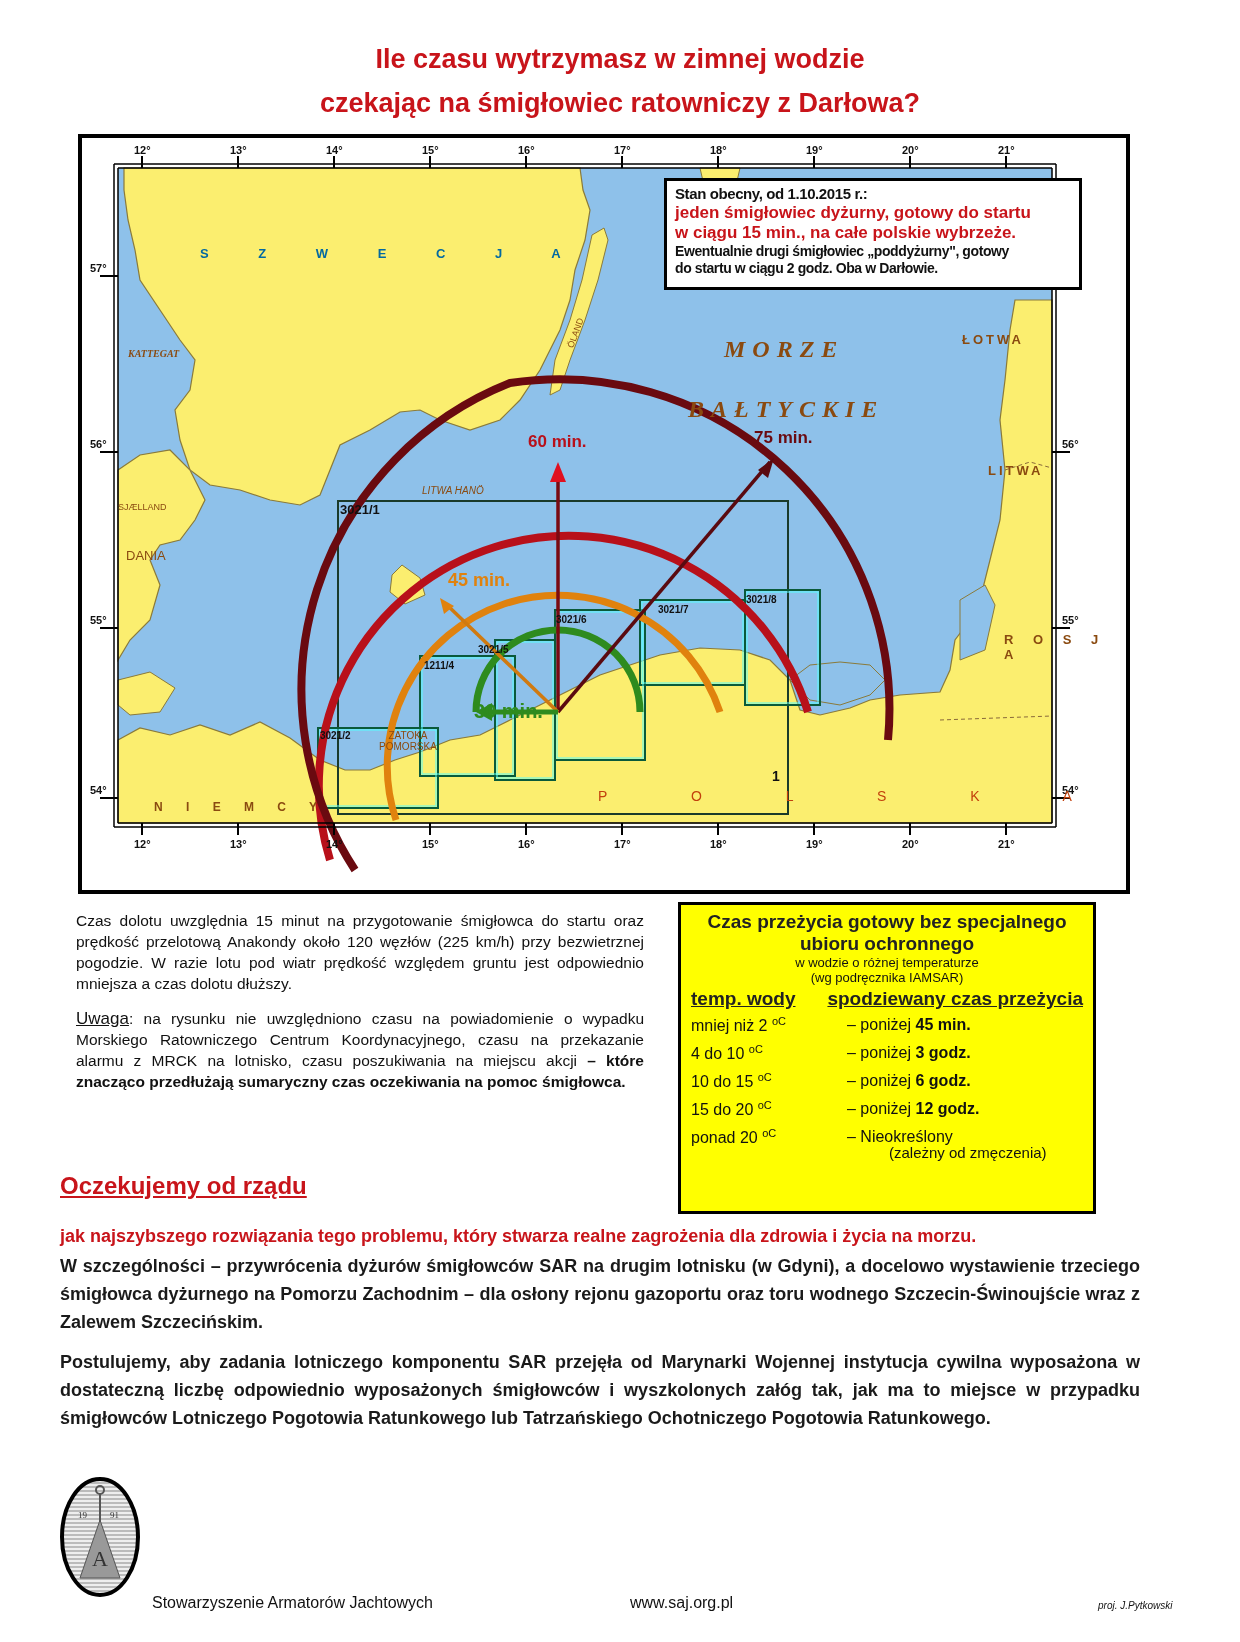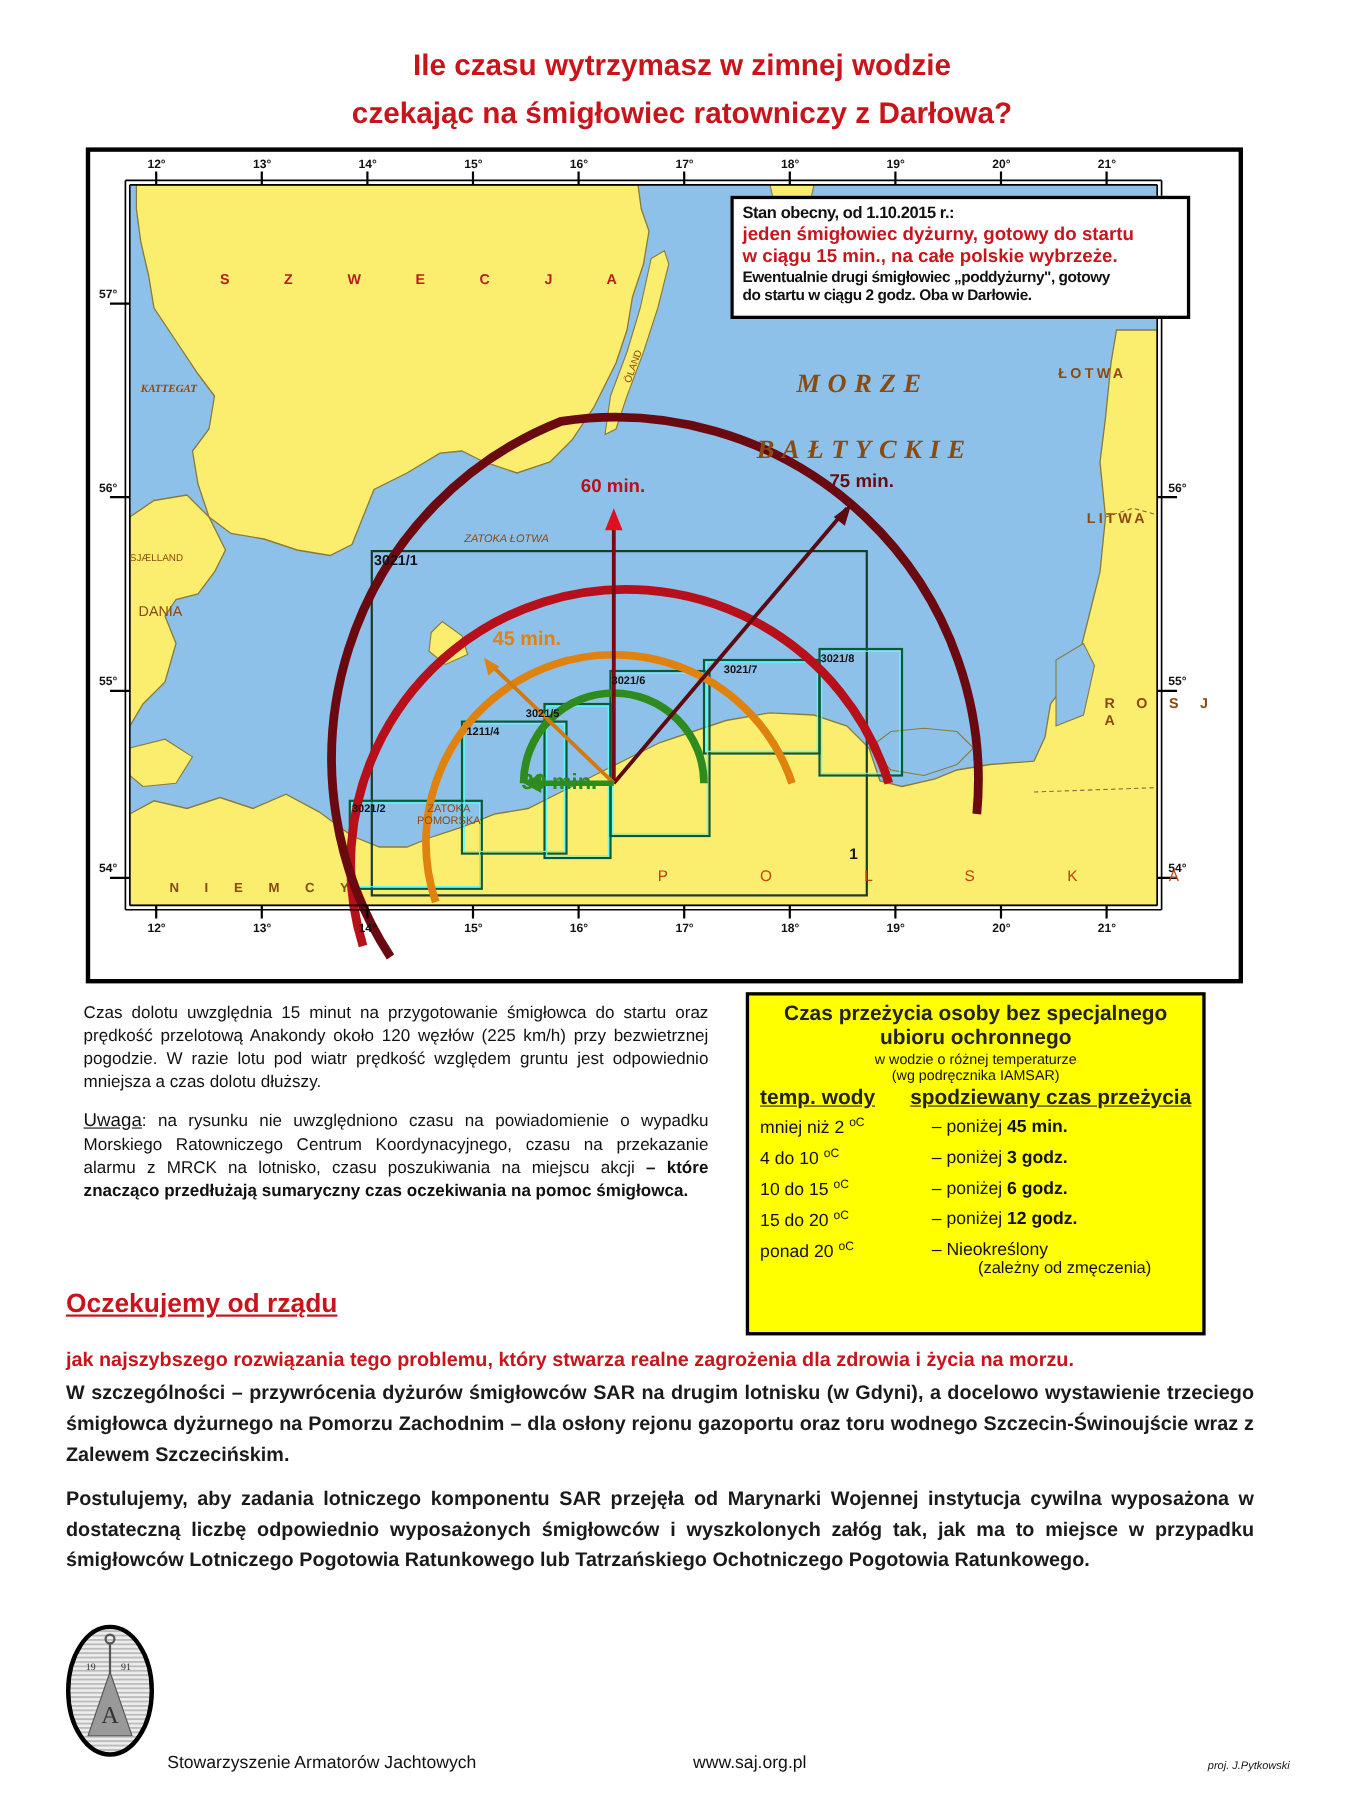--- a/index.html
+++ b/index.html
@@ -180,25 +180,25 @@
     <span style="position:absolute;top:476px;">55°</span>
     <span style="position:absolute;top:646px;">54°</span>
   </div>
   <div style="position:absolute;left:980px;top:0;font-size:11px;font-weight:bold;">
     <span style="position:absolute;top:124px;">57°</span>
     <span style="position:absolute;top:300px;">56°</span>
     <span style="position:absolute;top:476px;">55°</span>
     <span style="position:absolute;top:646px;">54°</span>
   </div>
 
-  <span style="position:absolute;left:118px;top:108px;font-size:13px;color:#b91c1c;word-spacing:18px;letter-spacing:14px;font-weight:bold;text-align:center;">S Z W E C J A</span>
+  <span style="position:absolute;left:118px;top:108px;font-size:13px;color:#0369a1;word-spacing:18px;letter-spacing:14px;font-weight:bold;text-align:center;">S Z W E C J A</span>
   <span style="position:absolute;left:46px;top:210px;font-size:10px;color:#8a4a10;font-style:italic;font-weight:bold;font-family:'Liberation Serif',serif;">KATTEGAT</span>
   <span style="position:absolute;left:44px;top:410px;font-size:13px;color:#8a4a10;">DANIA</span>
   <span style="position:absolute;left:36px;top:364px;font-size:9px;color:#8a4a10;">SJÆLLAND</span>
-  <span style="position:absolute;left:340px;top:347px;font-size:10px;color:#8a4a10;font-style:italic;">ZATOKA ŁOTWA</span>
+  <span style="position:absolute;left:340px;top:347px;font-size:10px;color:#8a4a10;font-style:italic;">LITWA HANÖ</span>
   <span style="position:absolute;left:478px;top:190px;font-size:9px;color:#8a4a10;transform:rotate(-70deg);">ÖLAND</span>
   <span style="position:absolute;left:642px;top:198px;font-size:24px;color:#8a4a10;letter-spacing:7px;font-style:italic;font-weight:bold;font-family:'Liberation Serif',serif;">MORZE</span>
   <span style="position:absolute;left:606px;top:258px;font-size:24px;color:#8a4a10;letter-spacing:7px;font-style:italic;font-weight:bold;font-family:'Liberation Serif',serif;">BAŁTYCKIE</span>
   <span style="position:absolute;left:880px;top:194px;font-size:13px;color:#8a4a10;letter-spacing:3px;font-weight:bold;">ŁOTWA</span>
   <span style="position:absolute;left:906px;top:325px;font-size:13px;color:#8a4a10;letter-spacing:3px;font-weight:bold;">LITWA</span>
   <span style="position:absolute;left:882px;top:494px;font-size:13px;color:#8a4a10;letter-spacing:8px;font-weight:bold;padding-left:40px;">R O S J A</span>
   <span style="position:absolute;left:72px;top:662px;font-size:12px;color:#8a4a10;letter-spacing:10px;font-weight:bold;">N I E M C Y</span>
   <span style="position:absolute;left:516px;top:650px;font-size:14px;color:#c2410c;letter-spacing:40px;">P O L S K A</span>
   <span style="position:absolute;left:296px;top:592px;width:60px;font-size:10px;color:#8a4a10;text-align:center;">ZATOKA POMORSKA</span>
 
@@ -224,21 +224,21 @@
   <div class="small">Ewentualnie drugi śmigłowiec „poddyżurny", gotowy</div>
   <div class="small">do startu w ciągu 2 godz. Oba w Darłowie.</div>
 </div>
 
 <div class="desc">
   <p>Czas dolotu uwzględnia 15 minut na przygotowanie śmigłowca do startu oraz prędkość przelotową Anakondy około 120 węzłów (225 km/h) przy bezwietrznej pogodzie. W razie lotu pod wiatr prędkość względem gruntu jest odpowiednio mniejsza a czas dolotu dłuższy.</p>
   <p><span class="uw">Uwaga</span><span>: na rysunku nie uwzględniono czasu na powiadomienie o wypadku Morskiego Ratowniczego Centrum Koordynacyjnego, czasu na przekazanie alarmu z MRCK na lotnisko, czasu poszukiwania na miejscu akcji </span><b>– które znacząco przedłużają sumaryczny czas oczekiwania na pomoc śmigłowca.</b></p>
 </div>
 
 <div class="survival">
-  <div class="h1">Czas przeżycia osoby bez specjalnego</div>
+  <div class="h1">Czas przeżycia gotowy bez specjalnego</div>
   <div class="h1">ubioru ochronnego</div>
   <div class="h2">w wodzie o różnej temperaturze</div>
   <div class="h2">(wg podręcznika IAMSAR)</div>
   <div class="cols">
     <div class="col-l colh">temp. wody</div>
     <div class="col-r colh">spodziewany czas przeżycia</div>
   </div>
   <div class="row">
       <span class="t"><span>mniej niż 2</span> <sup>oC</sup></span>
       <span class="v"><span>– poniżej </span><b>45 min.</b></span>

